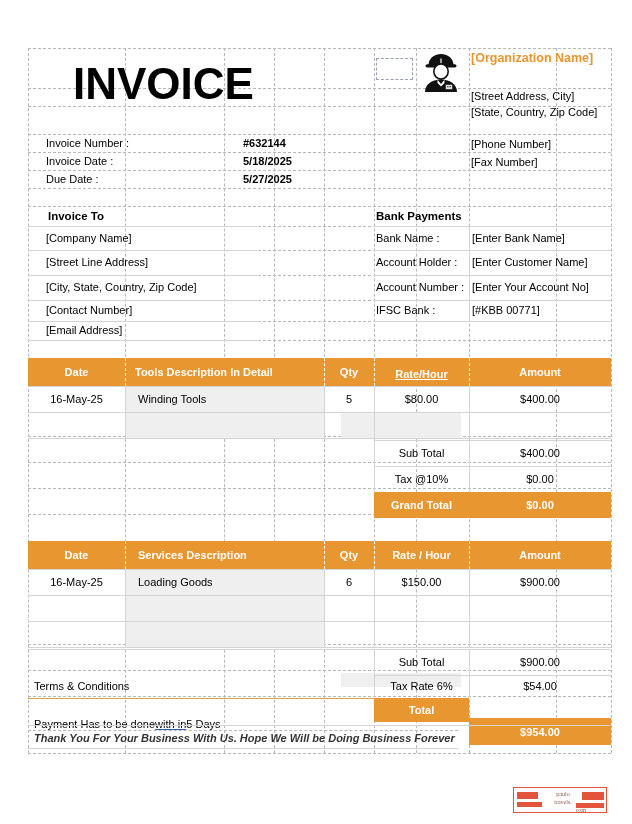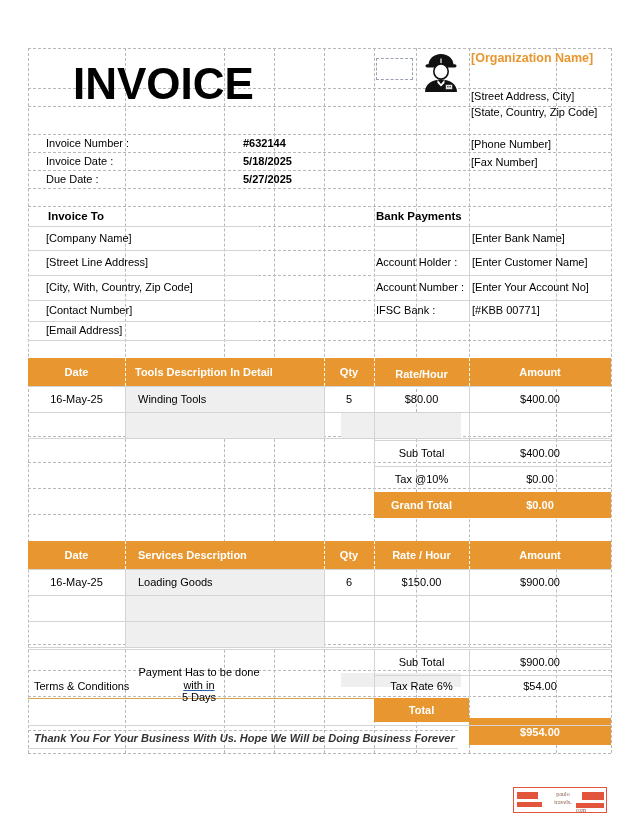--- a/index.html
+++ b/index.html
@@ -271,26 +271,27 @@
 
   <div class="cell c-left" style="left:18px; top:104px; width:160px; height:18px;">Invoice Date :</div>
   <div class="cell c-left bold" style="left:215px; top:104px; width:120px; height:18px;">5/18/2025</div>
 
   <div class="cell c-left" style="left:18px; top:122px; width:160px; height:18px;">Due Date :</div>
   <div class="cell c-left bold" style="left:215px; top:122px; width:120px; height:18px;">5/27/2025</div>
 
   <div class="cell c-left sec-head" style="left:20px; top:160px; width:180px; height:18px;">Invoice To</div>
   <div class="cell c-left" style="left:18px; top:178px; width:210px; height:24px;">[Company Name]</div>
   <div class="cell c-left" style="left:18px; top:202px; width:210px; height:25px;">[Street Line Address]</div>
-  <div class="cell c-left" style="left:18px; top:227px; width:250px; height:25px;">[City, With, Country, Zip Code]</div>
+  <div class="cell c-left" style="left:18px; top:227px; width:250px; height:25px;">[City, State, Country, Zip Code]</div>
   <div class="cell c-left" style="left:18px; top:252px; width:210px; height:21px;">[Contact Number]</div>
   <div class="cell c-left" style="left:18px; top:273px; width:210px; height:19px;">[Email Address]</div>
 
   <div class="cell c-left sec-head" style="left:348px; top:160px; width:180px; height:18px;">Bank Payments</div>
 
+  <div class="cell c-left" style="left:348px; top:178px; width:92px; height:24px;">Bank Name :</div>
   <div class="cell c-left" style="left:444px; top:178px; width:140px; height:24px;">[Enter Bank Name]</div>
 
   <div class="cell c-left" style="left:348px; top:202px; width:92px; height:25px; white-space:normal;">Account Holder :</div>
   <div class="cell c-left" style="left:444px; top:202px; width:145px; height:25px;">[Enter Customer Name]</div>
 
   <div class="cell c-left" style="left:348px; top:227px; width:92px; height:25px; white-space:normal;">Account Number :</div>
   <div class="cell c-left" style="left:444px; top:227px; width:145px; height:25px;">[Enter Your Account No]</div>
 
   <div class="cell c-left" style="left:348px; top:252px; width:92px; height:21px;">IFSC Bank :</div>
   <div class="cell c-left" style="left:444px; top:252px; width:145px; height:21px;">[#KBB 00771]</div>
@@ -311,21 +312,21 @@
 
   <div class="orange-band" style="left:0px; top:310px; width:583px; height:28px;"></div>
   <div class="hdr-sep" style="left:97px;  top:310px; height:28px;"></div>
   <div class="hdr-sep" style="left:296px; top:310px; height:28px;"></div>
   <div class="hdr-sep" style="left:346px; top:310px; height:28px;"></div>
   <div class="hdr-sep" style="left:441px; top:310px; height:28px;"></div>
 
   <div class="orange-cell" style="left:0px;   top:310px; width:97px;  height:28px;">Date</div>
   <div class="orange-cell c-left" style="left:107px; top:310px; width:180px; height:28px;">Tools Description In Detail</div>
   <div class="orange-cell" style="left:296px; top:310px; width:50px;  height:28px;">Qty</div>
-  <div class="orange-cell" style="left:346px; top:310px; width:95px;  height:32px;">Rate/Hour</div>
+  <div class="orange-cell" style="left:346px; top:310px; width:95px;  height:32px;text-decoration:underline;">Rate/Hour</div>
   <div class="orange-cell" style="left:441px; top:310px; width:142px; height:28px;">Amount</div>
 
   <div class="gray-fill" style="left:97px; top:338px; width:199px; height:52px;"></div>
   <div class="gray-fill" style="left:296px; top:338px; width:0px; height:52px;"></div>
   <div class="gray-fill" style="left:313px; top:364px; width:120px; height:26px;"></div>
 
   <div class="cell c-center" style="left:0px;   top:338px; width:97px;  height:26px;">16-May-25</div>
   <div class="cell c-left" style="left:110px; top:338px; width:180px; height:26px;">Winding Tools</div>
   <div class="cell c-center" style="left:296px; top:338px; width:50px;  height:26px;">5</div>
   <div class="cell c-center" style="left:346px; top:338px; width:95px;  height:26px;">$80.00</div>
@@ -392,21 +393,21 @@
   <div class="total-orange" style="left:346px; top:650px; width:95px;  height:24px;">Total</div>
   <div class="total-orange" style="left:441px; top:650px; width:142px; height:27px;margin-top:20px;">$954.00</div>
 
   <div class="solid-h" style="left:346px; top:601px; width:237px;"></div>
   <div class="solid-h" style="left:346px; top:627px; width:237px;"></div>
   <div class="solid-v" style="left:441px; top:601px; height:49px;"></div>
   <div class="solid-v" style="left:346px; top:601px; height:49px;"></div>
 
   <div class="cell c-left" style="left:6px; top:627px; width:280px; height:23px;">Terms &amp; Conditions</div>
   <div class="tc-rule" style="left:0px; top:650px; width:346px;"></div>
-  <div class="cell c-left" style="left:6px; top:618px; width:330px; height:27px;flex-direction:column;">
+  <div class="cell c-left" style="left:6px; top:663px; width:330px; height:27px;">
       <span>Payment Has to be done </span>
       <span class="spell">with in</span>
       <span> 5 Days</span>
     </div>
 
   <div class="solid-h" style="left:0px; top:601px; width:346px;"></div>
   <div class="solid-h" style="left:0px; top:677px; width:583px;"></div>
 
   <div class="footer-note" style="left:6px; top:684px;">Thank You For Your Business With Us. Hope  We Will be Doing Business Forever</div>
   <div class="solid-h" style="left:0px; top:700px; width:430px;"></div>

